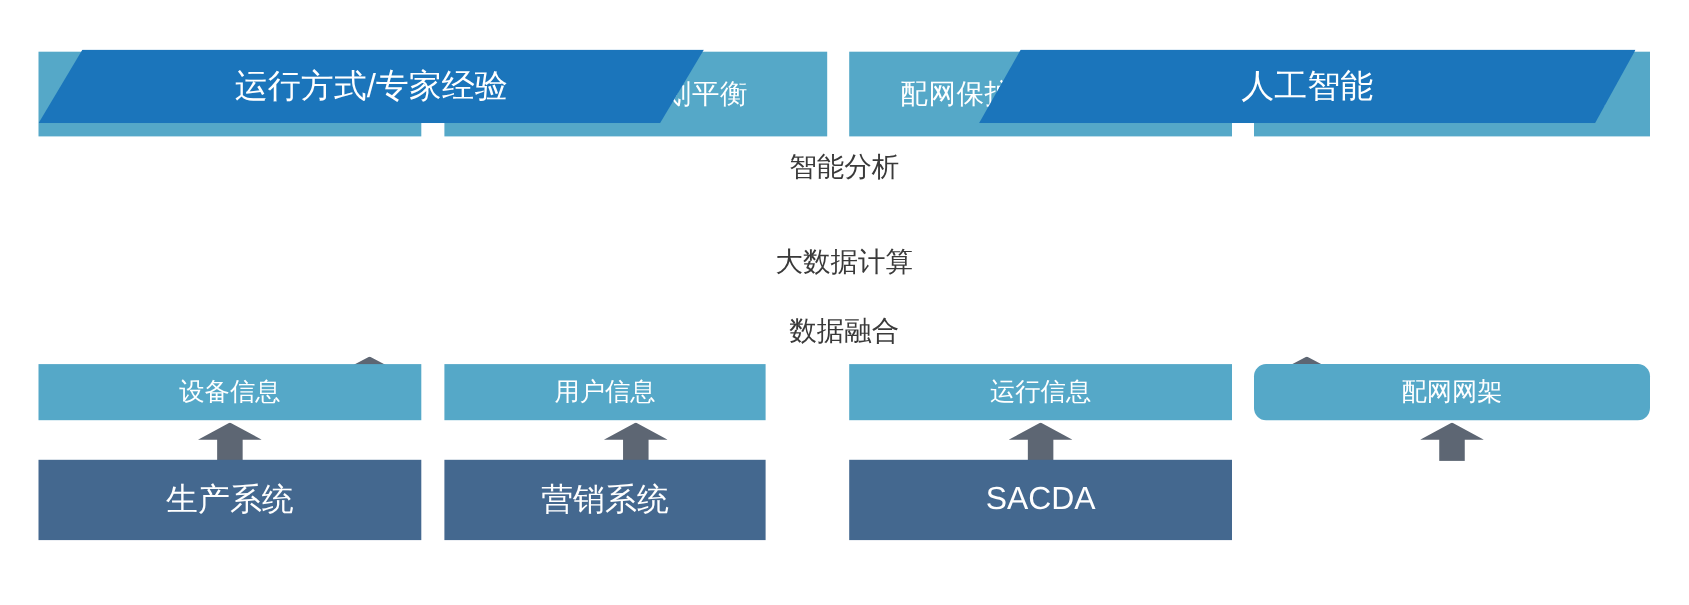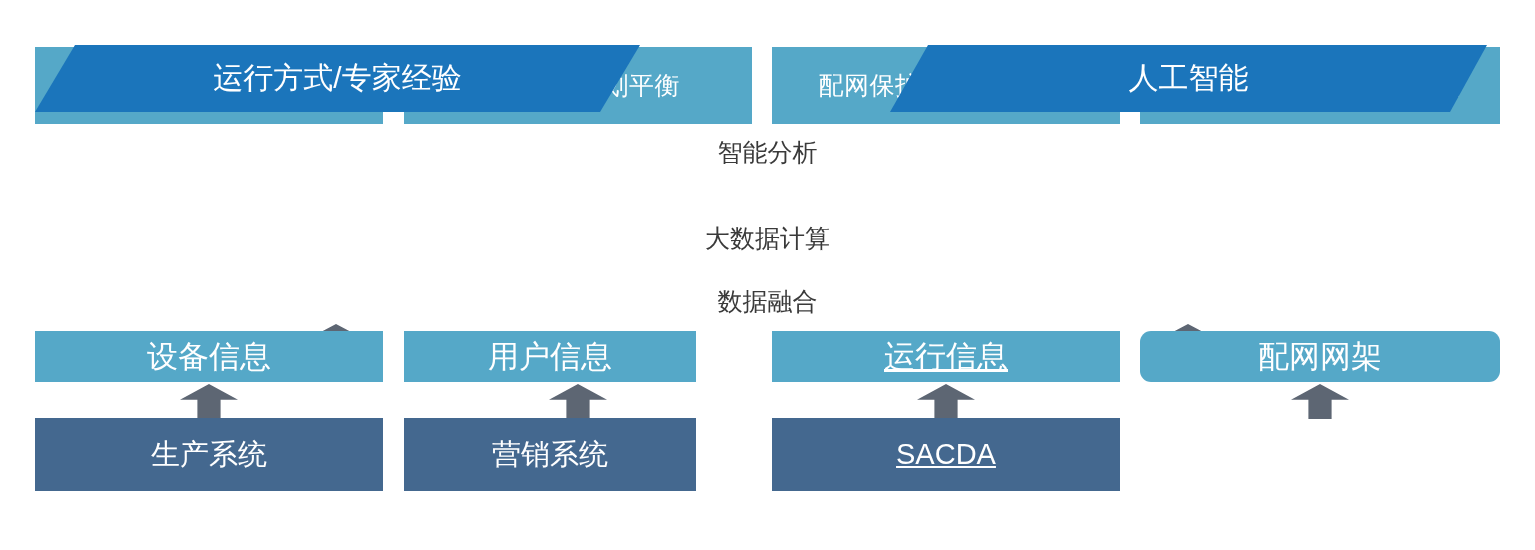--- a/index.html
+++ b/index.html
@@ -138,21 +138,21 @@
   .up-arrow.a-mid-left  { left: 300px;  top: 164px; }
   .up-arrow.a-mid-right { left: 1152px; top: 164px; }
 
   
   .info-bar {
     position: absolute;
     top: 331px;
     height: 51px;
     background: #55A8C8;
     color: #ffffff;
-    font-size: 31px;
+    font-size: 23px;
     display: flex;
     align-items: center;
     justify-content: center;
     white-space: nowrap;
   }
   .source-box {
     position: absolute;
     top: 418px;
     height: 73px;
     background: #44688F;
@@ -160,21 +160,21 @@
     font-size: 29px;
     display: flex;
     align-items: center;
     justify-content: center;
     white-space: nowrap;
   }
   .up-arrow.a-src { top: 384px; }
 
   .col0 { left: 35px;   width: 348px; }
   .col1 { left: 404px;  width: 292px; }
-  .col2 { left: 772px;  width: 348px; text-decoration: underline; }
+  .col2 { left: 772px;  width: 348px; }
   .col3 { left: 1140px; width: 360px; border-radius: 11px; }
 
   .arr0 { left: 180px; }
   .arr1 { left: 549px; }
   .arr2 { left: 917px; }
   .arr3 { left: 1291px; }
 </style>
 </head>
 <body>
 

